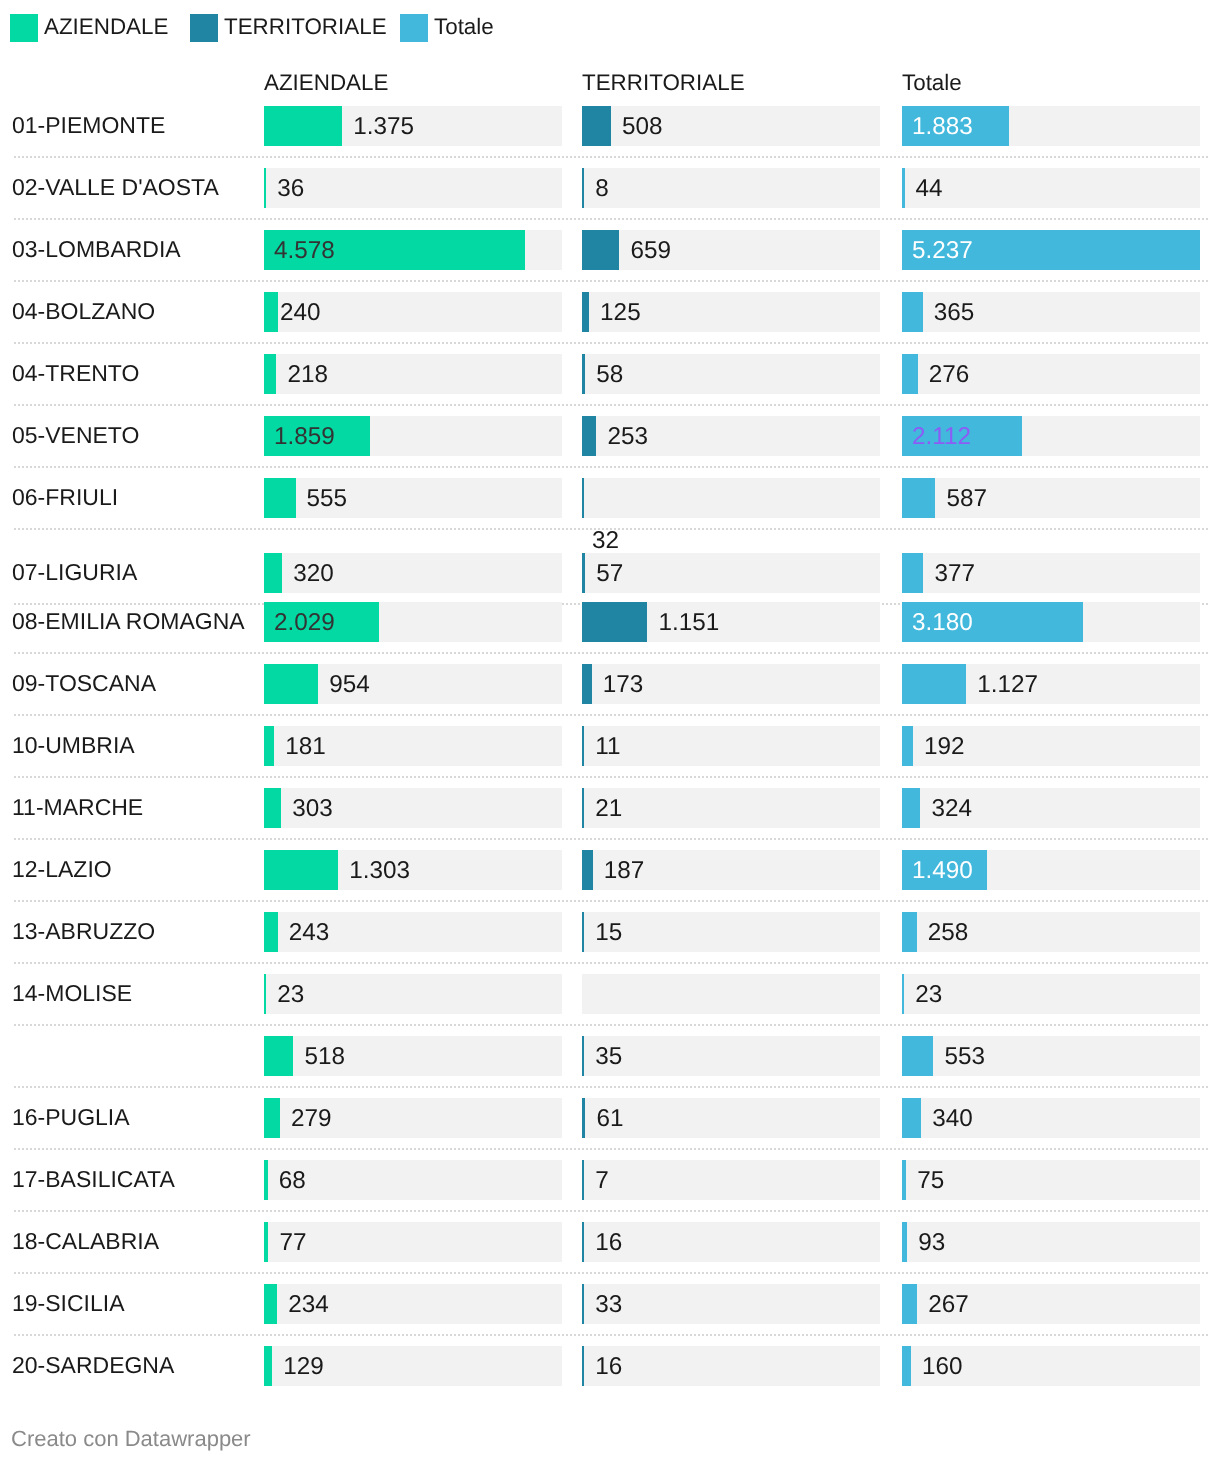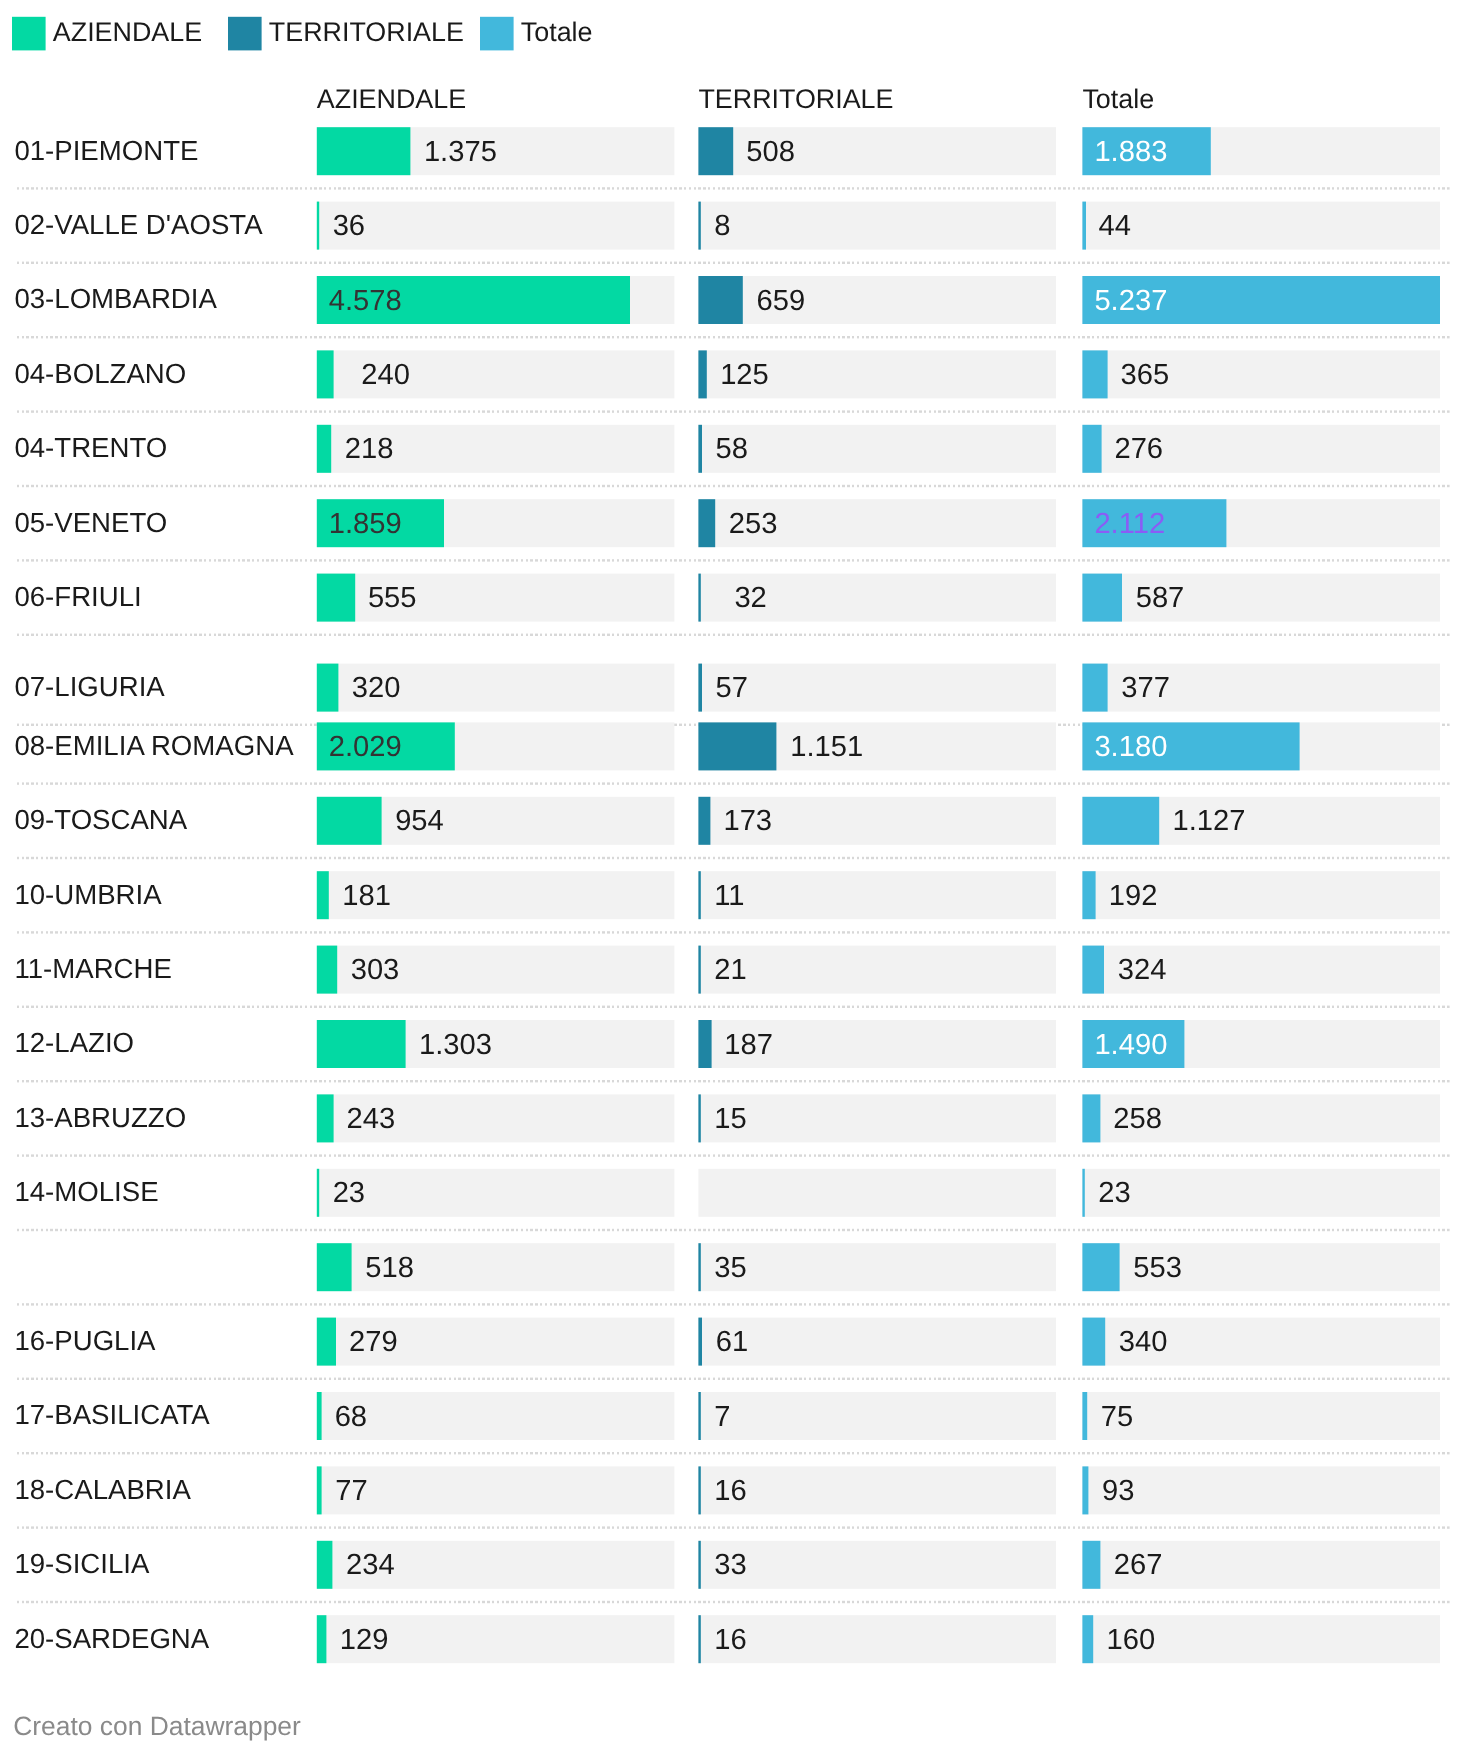--- a/index.html
+++ b/index.html
@@ -120,21 +120,21 @@
       <div class="val inside" style="left: 10px; color: rgb(255, 255, 255);">5.237</div>
     </div>
         <div class="sep"></div>
   </div>
       <div class="row" style="top: 281px;">
     <div class="rowlabel">04-BOLZANO</div>
 
     <div class="cell" style="left: 264px; width: 298px;">
       <div class="track"></div>
       <div class="bar" style="width: 13.6567px; background: rgb(3, 217, 163);"></div>
-      <div class="val" style="left: 37px;">240</div>
+      <div class="val" style="left: 16px;">240</div>
     </div>
         <div class="cell" style="left: 582px; width: 298px;">
       <div class="track"></div>
       <div class="bar" style="width: 7.11285px; background: rgb(31, 133, 163);"></div>
       <div class="val" style="left: 18.1129px;">125</div>
     </div>
         <div class="cell" style="left: 902px; width: 298px;">
       <div class="track"></div>
       <div class="bar" style="width: 20.7695px; background: rgb(66, 184, 220);"></div>
       <div class="val" style="left: 31.7695px;">365</div>
@@ -185,21 +185,21 @@
     <div class="rowlabel">06-FRIULI</div>
 
     <div class="cell" style="left: 264px; width: 298px;">
       <div class="track"></div>
       <div class="bar" style="width: 31.5811px; background: rgb(3, 217, 163);"></div>
       <div class="val" style="left: 42.5811px;">555</div>
     </div>
         <div class="cell" style="left: 582px; width: 298px;">
       <div class="track"></div>
       <div class="bar" style="width: 2.2px; background: rgb(31, 133, 163);"></div>
-      <div class="val" style="left: 30px;">32</div>
+      <div class="val" style="left: 10px; margin-top: 42px;">32</div>
     </div>
         <div class="cell" style="left: 902px; width: 298px;">
       <div class="track"></div>
       <div class="bar" style="width: 33.4019px; background: rgb(66, 184, 220);"></div>
       <div class="val" style="left: 44.4019px;">587</div>
     </div>
         <div class="sep"></div>
   </div>
       <div class="row" style="top: 542px;">
     <div class="rowlabel">07-LIGURIA</div>

